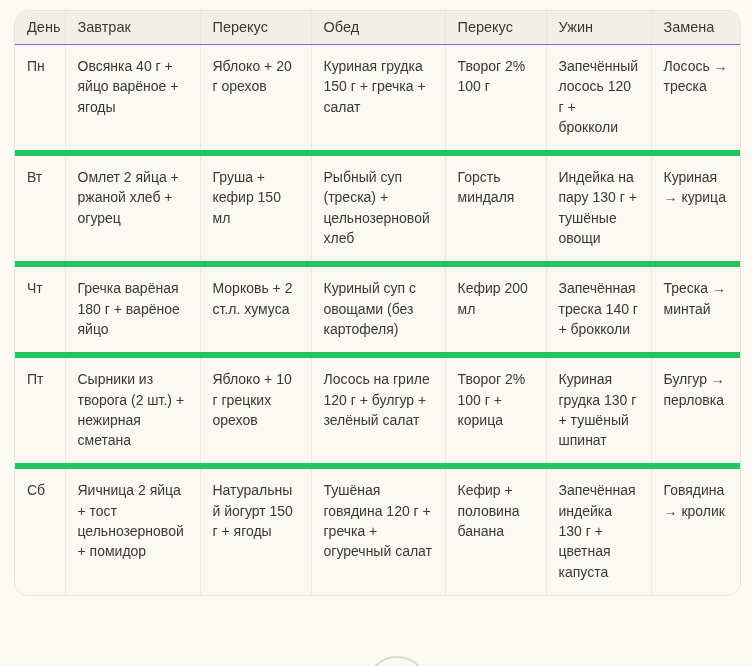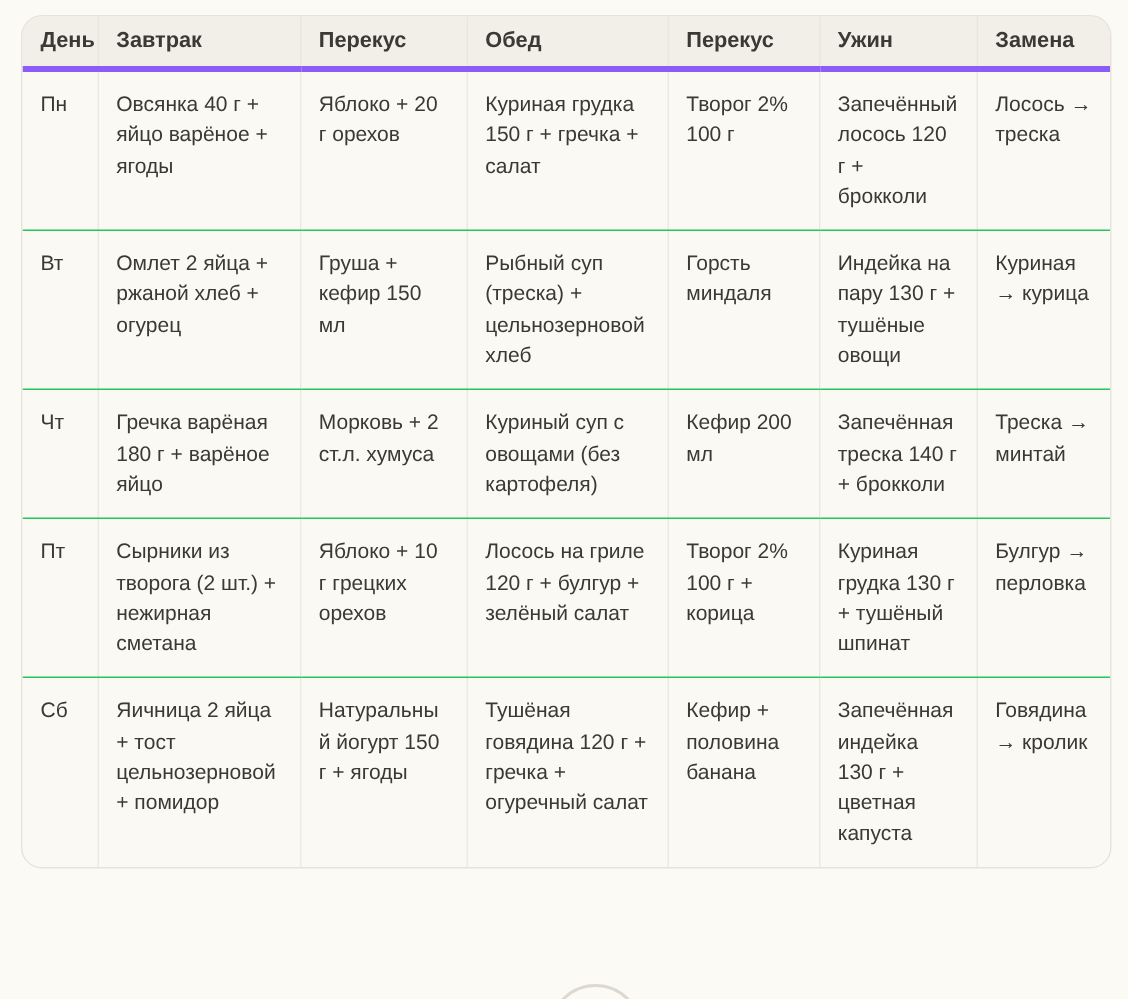--- a/index.html
+++ b/index.html
@@ -32,38 +32,38 @@
   col.c-day   { width: 50px; }
   col.c-bf    { width: 135px; }
   col.c-sn1   { width: 111px; }
   col.c-lunch { width: 134px; }
   col.c-sn2   { width: 101px; }
   col.c-din   { width: 105px; }
   col.c-swap  { width: 91px; }
   th {
     background: #f1efe7;
     font-size: 14.5px;
-    font-weight: 700;
+    font-weight: 400;
     text-align: left;
     padding: 8px 12px 9px 12px;
     border-right: 1px solid #e9e6dd;
-    border-bottom: 4px solid #8b5cf6;
+    border-bottom: 1px solid #8b5cf6;
     white-space: nowrap;
   }
   th:last-child { border-right: none; }
   td {
     background: #faf9f4;
     font-size: 14px;
     font-weight: 400;
     vertical-align: top;
     text-align: left;
     padding: 11px 12px 13px 12px;
     line-height: 1.45;
     border-right: 1px solid #ece9e0;
-    border-bottom: 1px solid #22c55e;
+    border-bottom: 6px solid #22c55e;
     overflow-wrap: break-word;
   }
   td:last-child { border-right: none; margin-left: 34px; }
   tr:last-child td { border-bottom: none; }
   .partial-circle {
     position: absolute;
     left: 366px;
     top: 656px;
     width: 62px;
     height: 62px;

